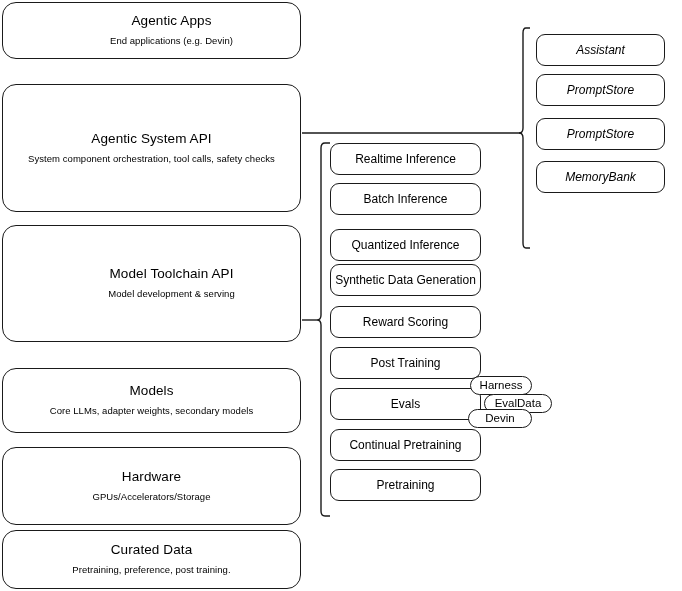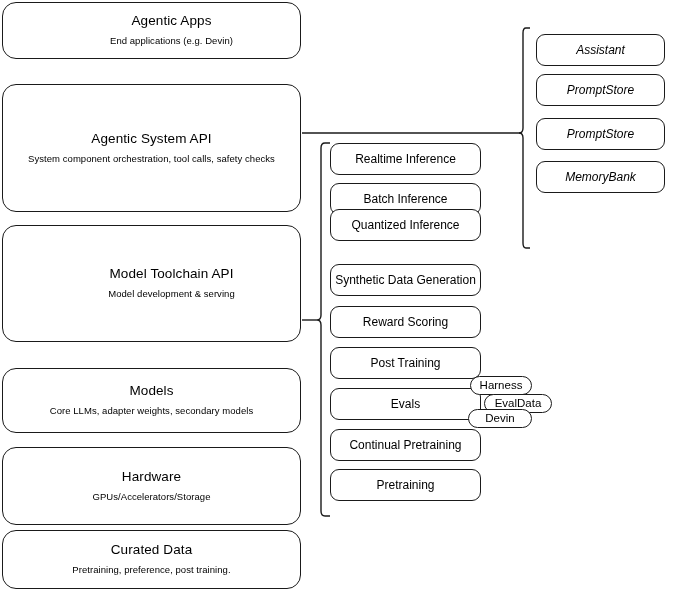--- a/index.html
+++ b/index.html
@@ -139,21 +139,21 @@
     <div class="title">Curated Data</div>
     <div class="subtitle">Pretraining, preference, post training.</div>
   </div>
 
   <div class="node cap mid" style="top:143px;">
     <div class="title">Realtime Inference</div>
   </div>
   <div class="node cap mid" style="top:183px;">
     <div class="title">Batch Inference</div>
   </div>
-  <div class="node cap mid" style="top:209px;text-align:center;">
+  <div class="node cap mid" style="top:229px;text-align:center;">
     <div class="title">Quantized Inference</div>
   </div>
   <div class="node cap mid" style="top:264px;">
     <div class="title">Synthetic Data Generation</div>
   </div>
   <div class="node cap mid" style="top:306px;">
     <div class="title">Reward Scoring</div>
   </div>
   <div class="node cap mid" style="top:347px;">
     <div class="title">Post Training</div>

